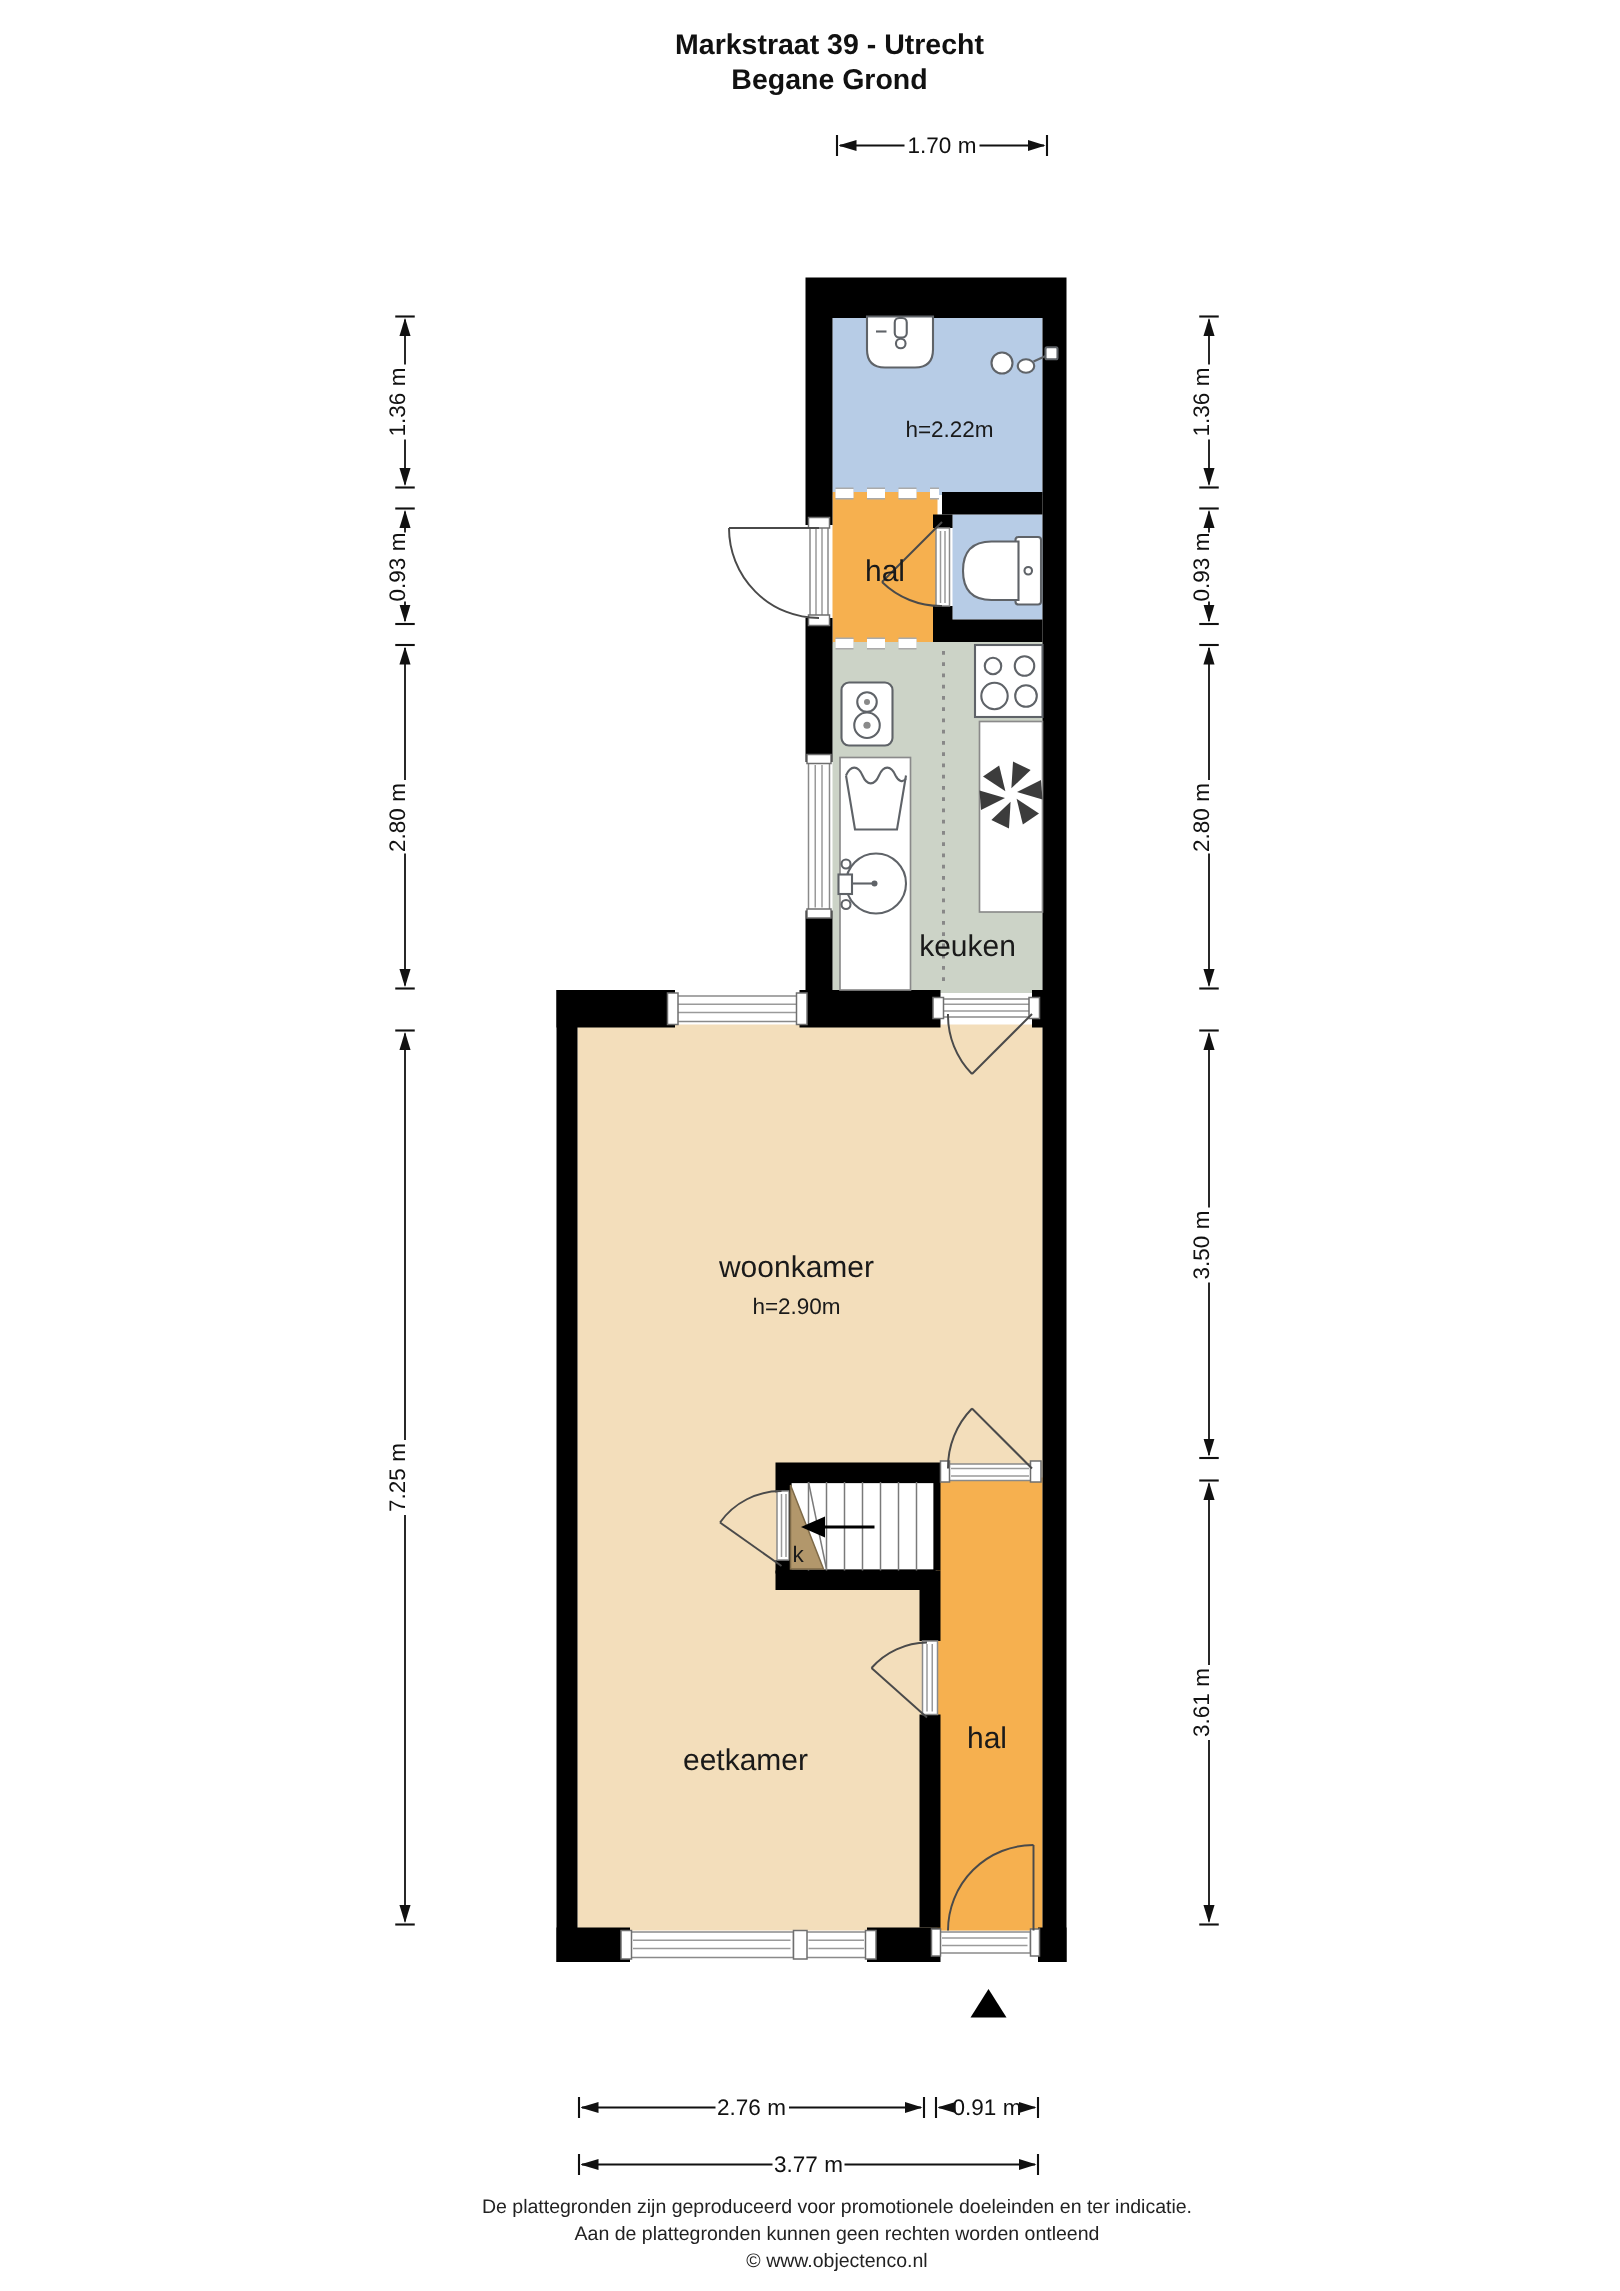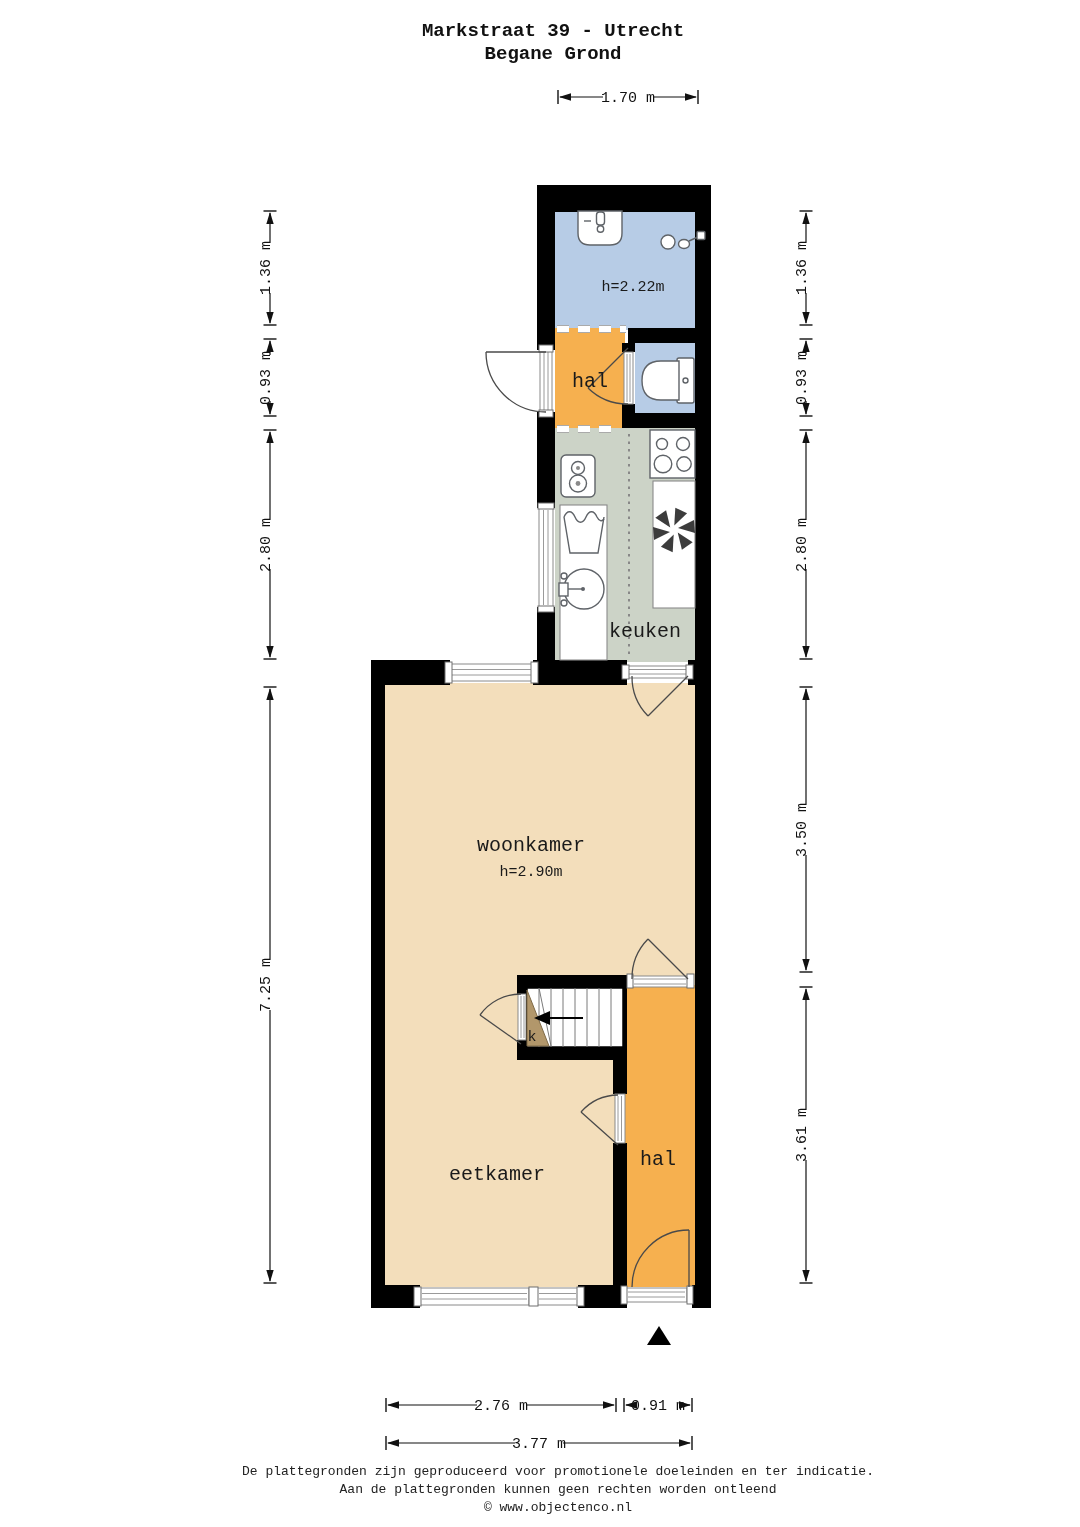--- a/index.html
+++ b/index.html
@@ -1,17 +1,17 @@
 <!DOCTYPE html>
 <html><head>
 <meta charset="utf-8">
 <style>
   html,body{margin:0;padding:0;background:#ffffff;}
   .page{position:relative;width:1080px;height:1527px;background:#fff;overflow:hidden;
-        font-family:Liberation Mono, monospace;text-align:center;}
+        font-family:Liberation Sans, sans-serif;text-align:center;}
   svg{display:block}
   .title-line{font-weight:bold;font-size:19px;fill:#111;}
   .room-label{font-size:20px;fill:#1a1a1a;}
   .h-label{font-size:15px;fill:#1a1a1a;}
   .k-label{font-size:15px;fill:#1a1a1a;}
   .dim-label{font-size:15px;fill:#111;}
   .footer-line{font-size:13px;fill:#222;}
   .wall{fill:#000;}
   .dimline{stroke:#111;stroke-width:1.2;fill:none;}
   .tick{stroke:#111;stroke-width:1.4;}

